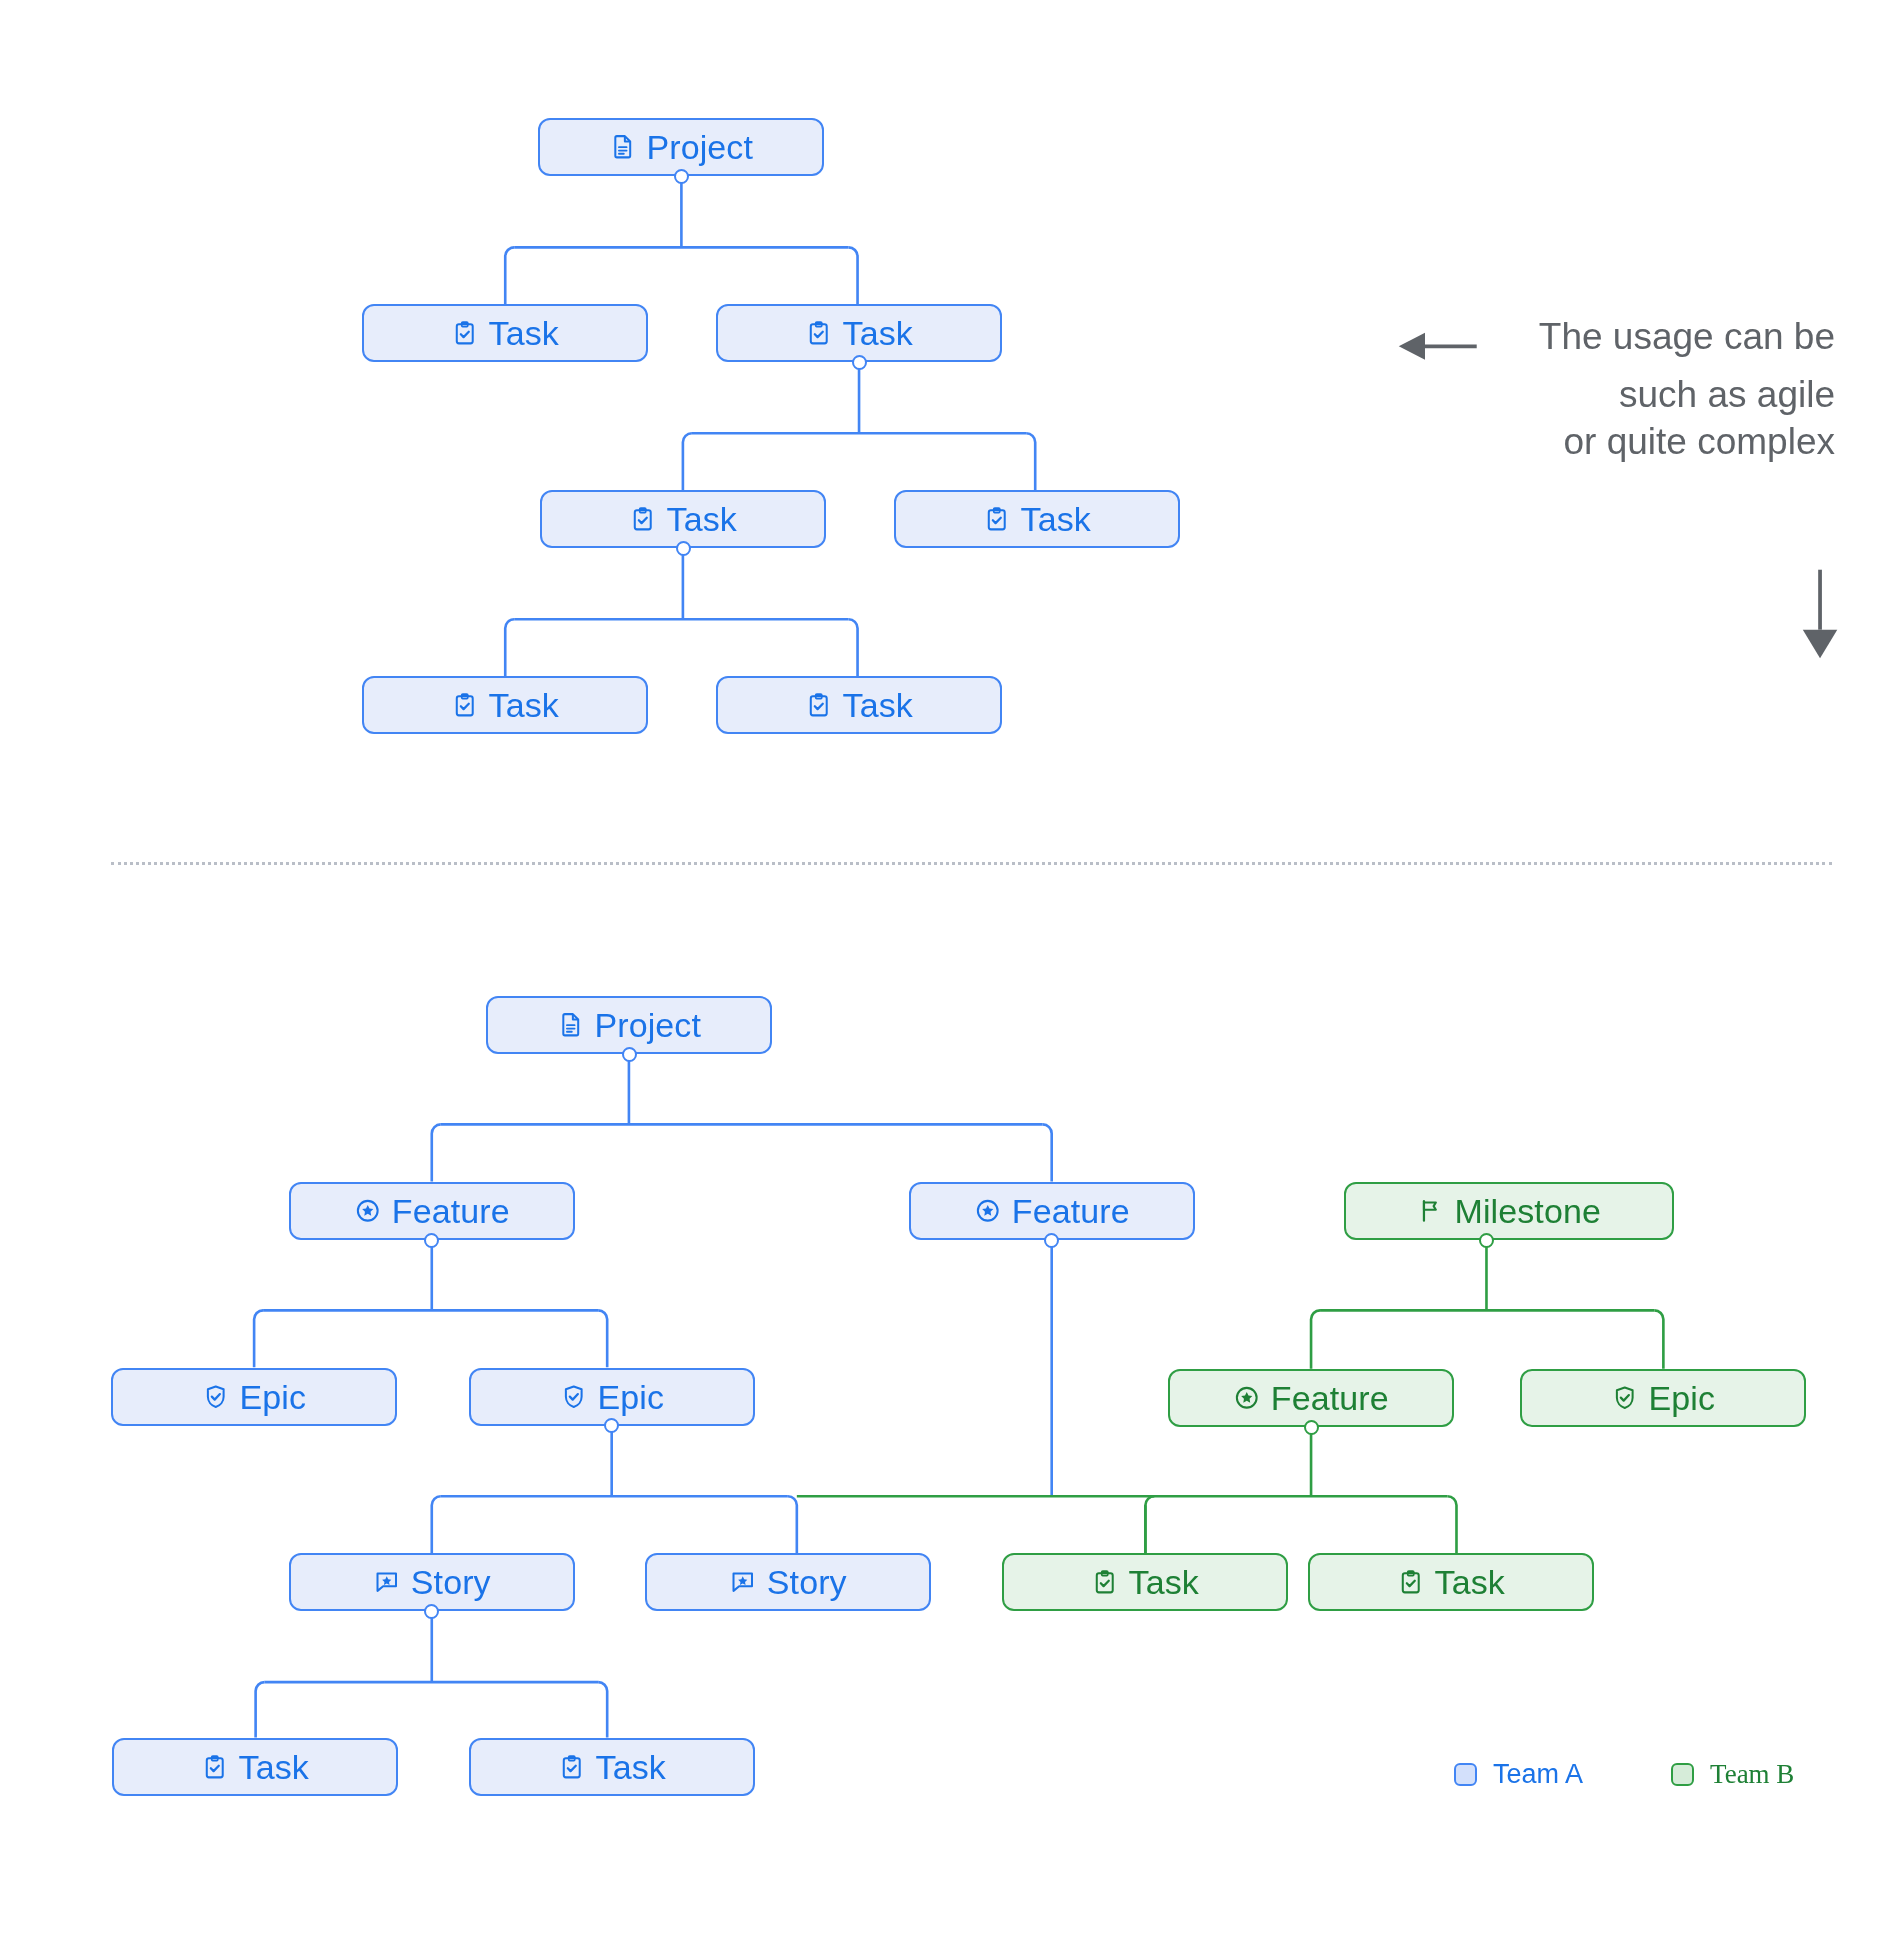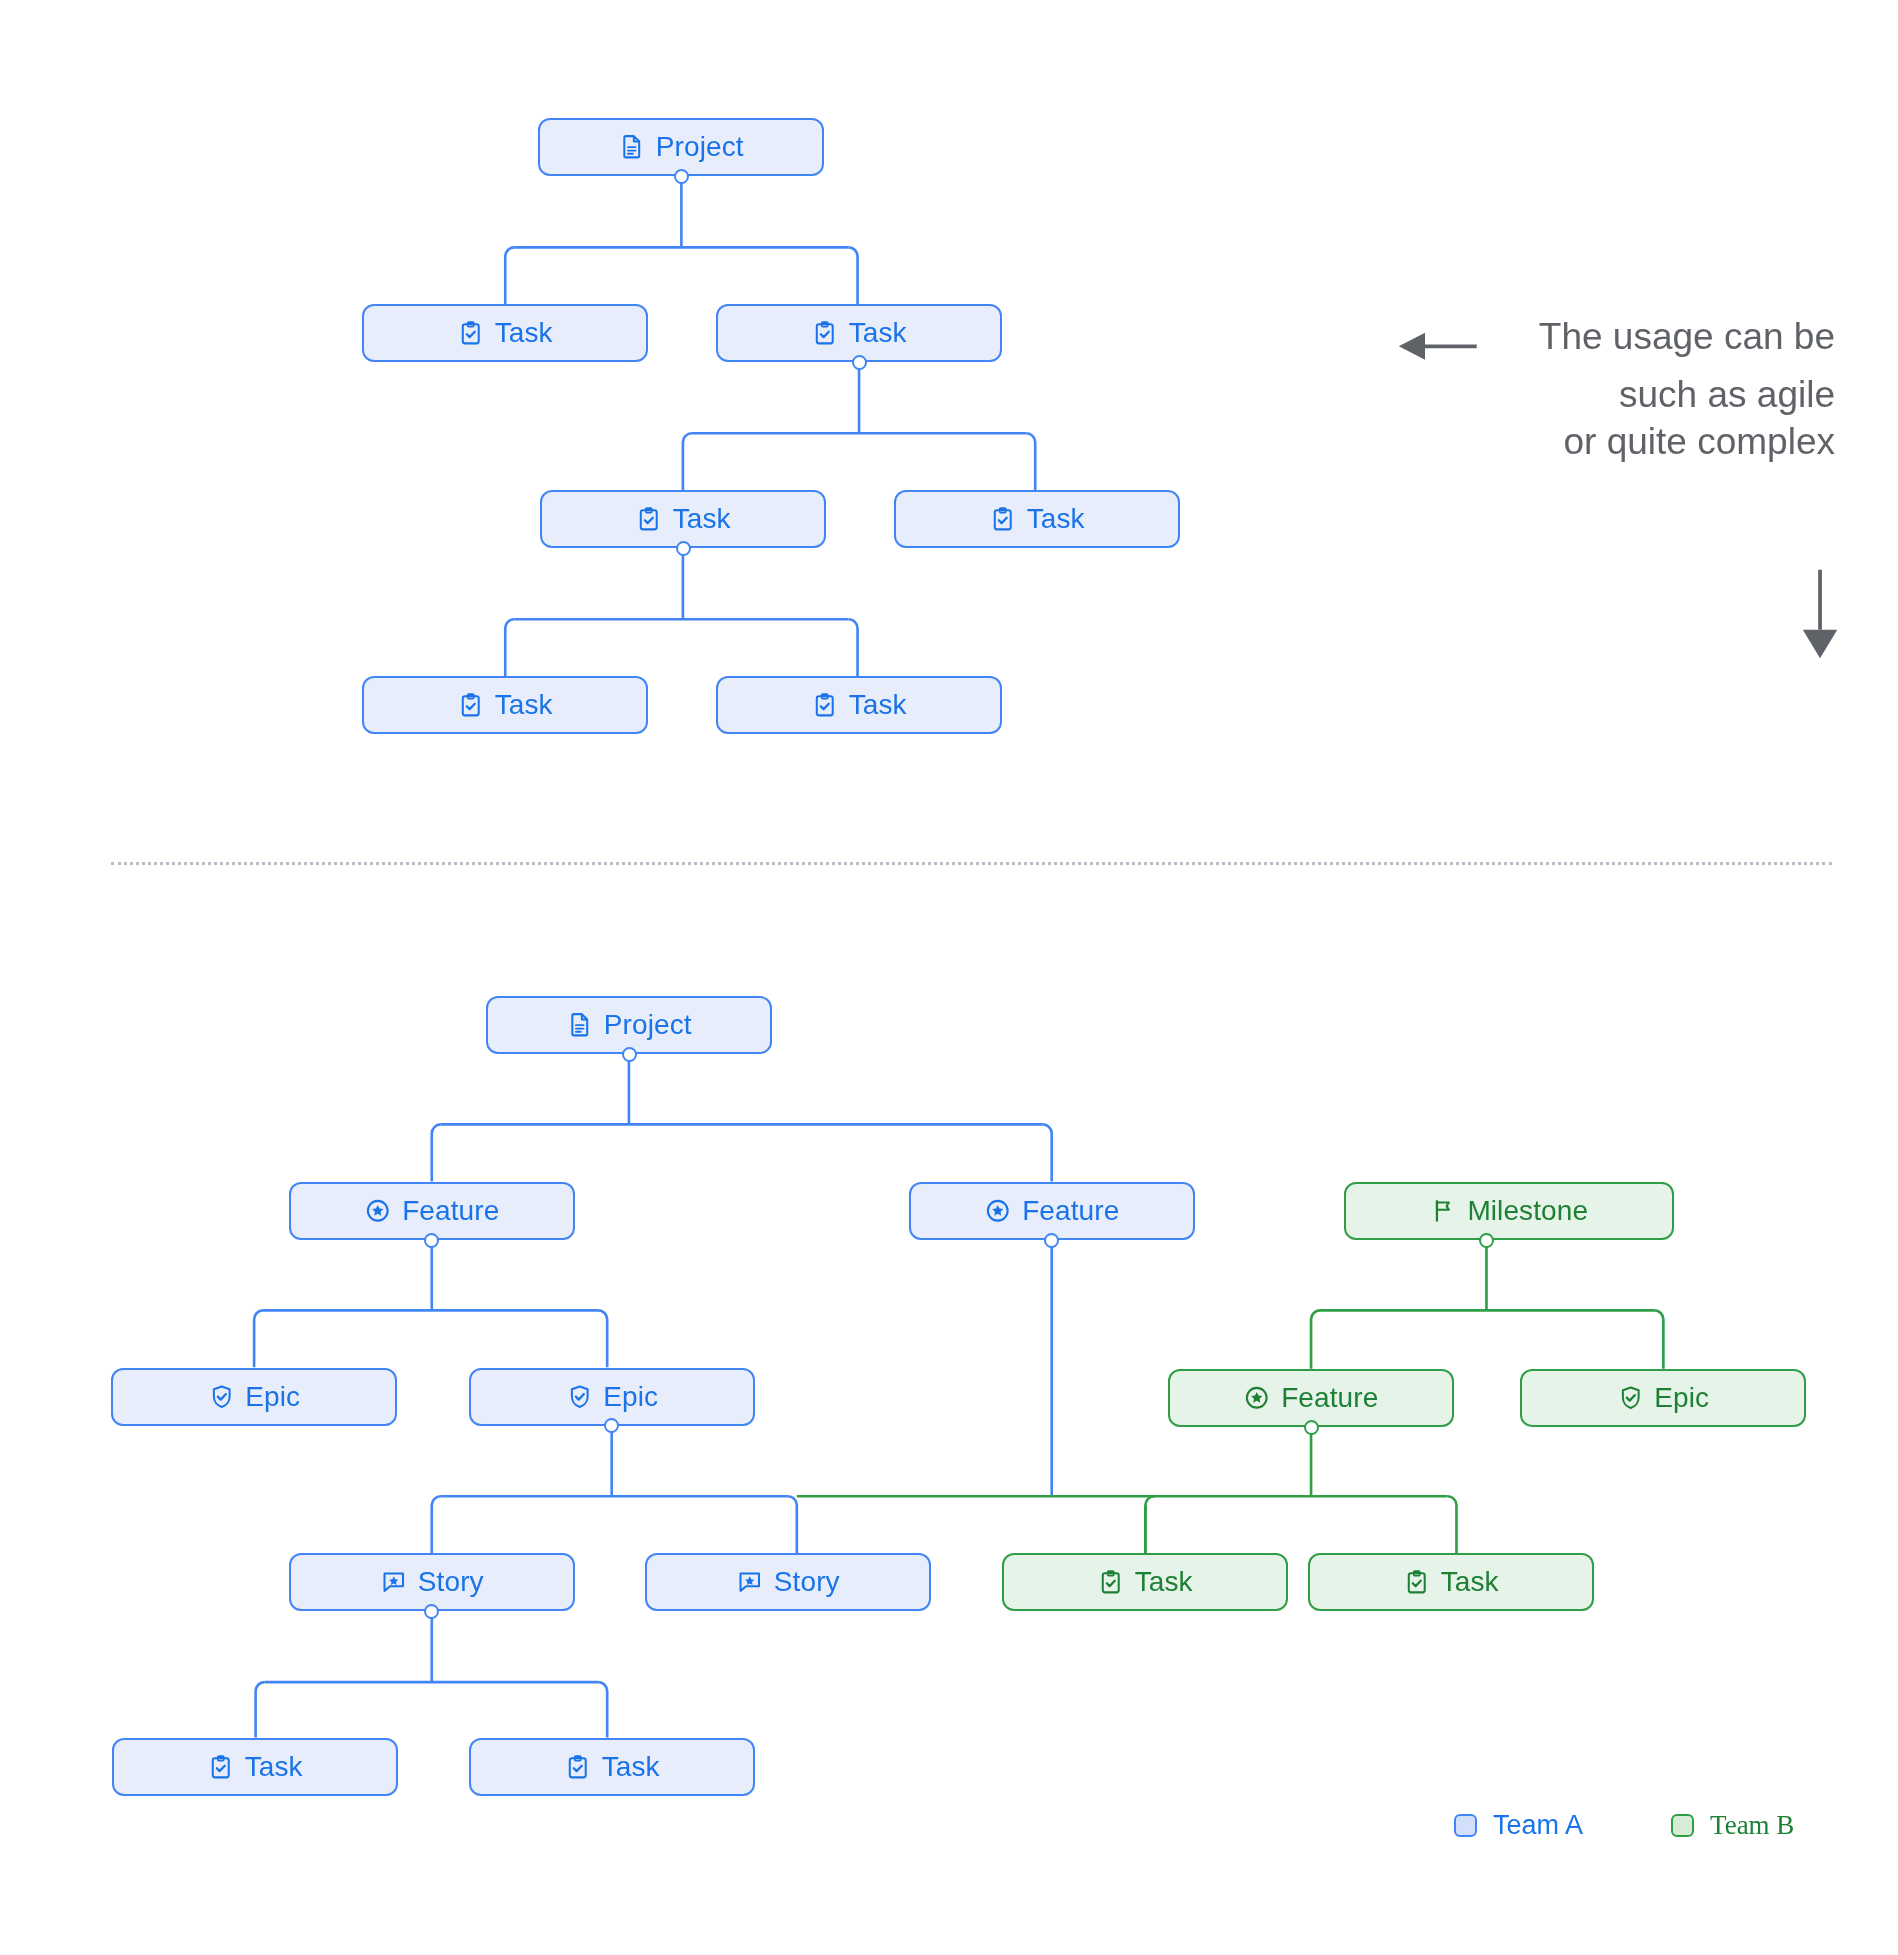--- a/index.html
+++ b/index.html
@@ -30,21 +30,21 @@
   .node {
     position: absolute;
     box-sizing: border-box;
     display: flex;
     align-items: center;
     justify-content: center;
     gap: 10.5px;
     border-radius: 12px;
     border-width: 2.2px;
     border-style: solid;
-    font-size: 28px;
+    font-size: 34px;
     letter-spacing: 0.1px;
     cursor: pointer;
     z-index: 3;
   }
   .node.blue {
     background: #e7edfb;
     border-color: #4285f4;
     color: #1a73e8;
   }
   .node.green {
@@ -98,21 +98,21 @@
     font-size: 37px;
     line-height: 1.28;
     z-index: 3;
   }
   .annotation .ln { display: block; white-space: nowrap; }
   .annotation .gap { display: block; height: 10.5px; }
 
   .legend {
     position: absolute;
     left: 1454px;
-    top: 1810px;
+    top: 1759px;
     display: flex;
     align-items: flex-end;
     gap: 88px;
     z-index: 4;
   }
   .legend-item {
     display: flex;
     align-items: center;
     gap: 16.5px;
     font-size: 27px;

